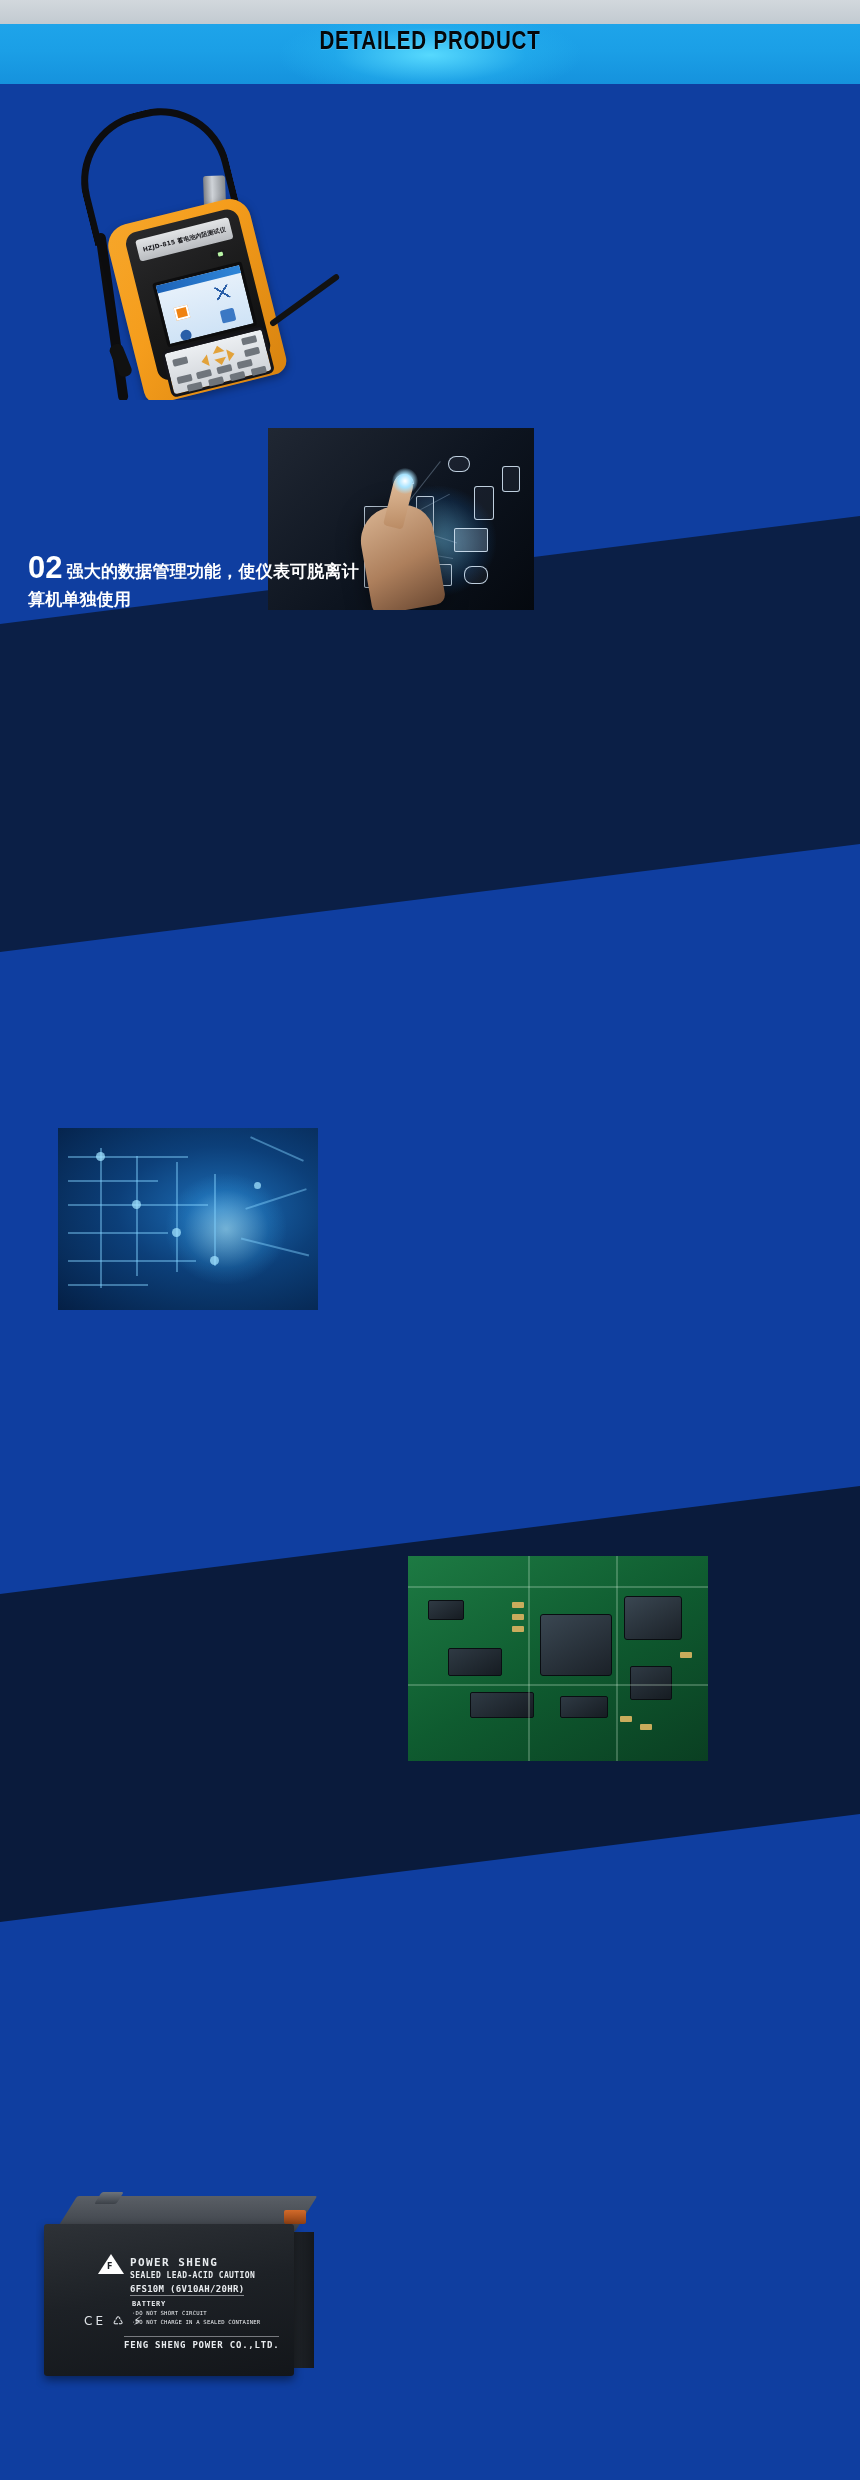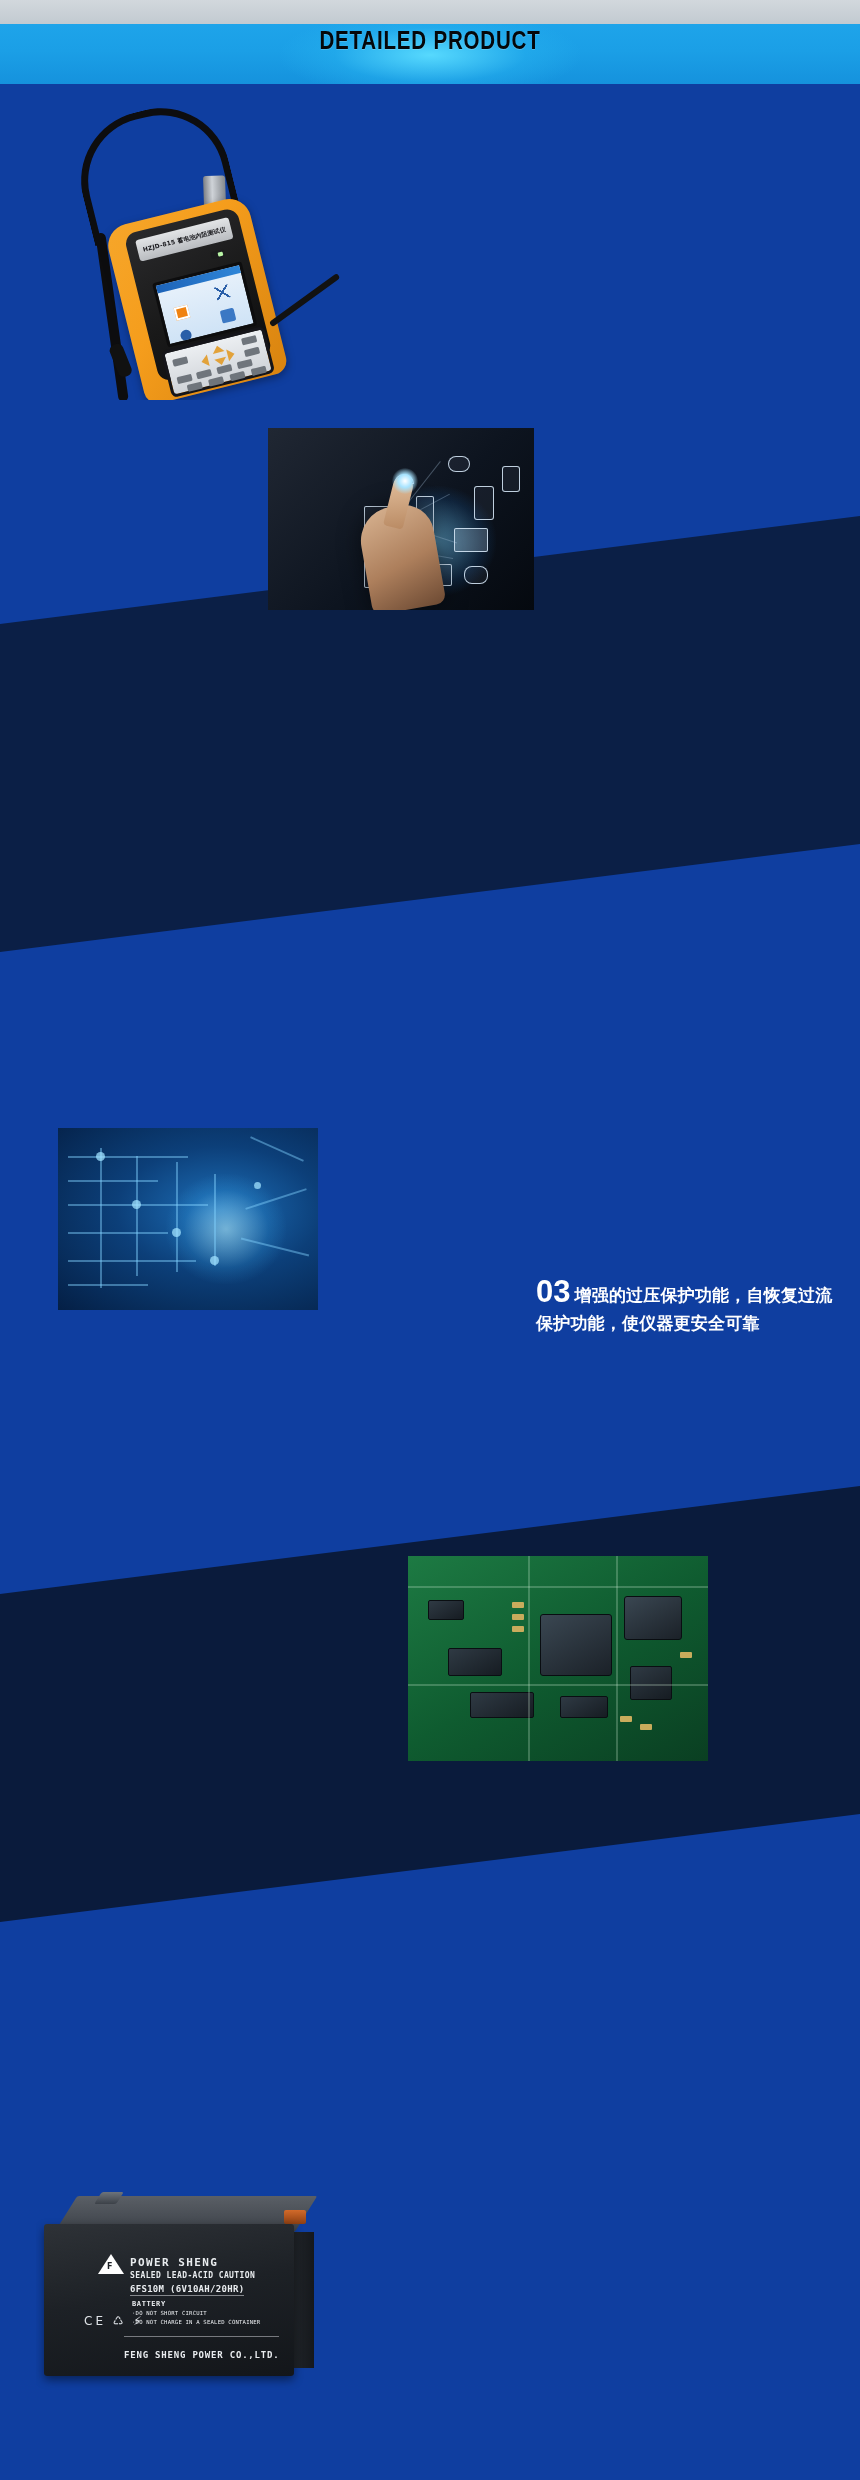--- a/index.html
+++ b/index.html
@@ -255,21 +255,21 @@
   }
   .bat-txt{ position:absolute; color:#e9ecef; font-family:"DejaVu Sans Mono","DejaVu Sans",monospace; }
   .bat-brand{ left:94px; top:66px; font-size:11px; font-weight:bold; letter-spacing:1.4px; }
   .bat-type{ left:94px; top:81px; font-size:8px; font-weight:bold; letter-spacing:.4px; }
   .bat-model{ left:94px; top:94px; font-size:9px; font-weight:bold; letter-spacing:.3px;
               border-bottom:1px solid rgba(235,238,241,.5); padding-bottom:1px; }
   .bat-caution{ left:96px; top:110px; font-size:7px; font-weight:bold; letter-spacing:.6px; }
   .bat-w1{ left:96px; top:120px; font-size:5.6px; letter-spacing:.2px; }
   .bat-w2{ left:96px; top:129px; font-size:5.6px; letter-spacing:.2px; }
   .bat-co{ left:88px; top:146px; font-size:9px; font-weight:bold; letter-spacing:.8px;
-           border-top:1px solid rgba(235,238,241,.45); padding-top:13px; }
+           border-top:1px solid rgba(235,238,241,.45); padding-top:3px; }
   .bat-marks{ position:absolute; left:48px; top:124px; font-size:12px; color:#dfe3e7;
               letter-spacing:3px; font-family:"DejaVu Sans",sans-serif; }
 </style>
 </head>
 <body>
 
 <div class="page">
 
   <div class="top-strip"></div>
 
@@ -342,20 +342,23 @@
     <div class="tline" style="left:132px;top:92px;  width:56px; transform:rotate(-28deg);"></div>
     <div class="tline" style="left:132px;top:96px;  width:60px; transform:rotate(18deg);"></div>
     <div class="tline" style="left:140px;top:74px;  width:52px; transform:rotate(-52deg);"></div>
     <div class="tline" style="left:128px;top:120px; width:58px; transform:rotate(10deg);"></div>
 
     <div class="hand"></div>
     <div class="finger"></div>
     <div class="touchdot"></div>
   </div>
 
+  <div class="feature left" style="left:28px; top:548px; width:340px;">
+    <span class="num">02</span><span class="txt">强大的数据管理功能，使仪表可脱离计算机单独使用</span>
+  </div>
 
   <div class="photo ph3">
     <div class="cglow"></div>
     <div class="trace" style="left:10px; top:28px; width:120px;height:2px;"></div>
     <div class="trace" style="left:10px; top:52px; width:90px; height:2px;"></div>
     <div class="trace" style="left:10px; top:76px; width:140px;height:2px;"></div>
     <div class="trace" style="left:10px; top:104px;width:100px;height:2px;"></div>
     <div class="trace" style="left:10px; top:132px;width:128px;height:2px;"></div>
     <div class="trace" style="left:10px; top:156px;width:80px; height:2px;"></div>
     <div class="trace" style="left:42px; top:20px; width:2px;  height:140px;"></div>
@@ -365,23 +368,20 @@
     <div class="trace" style="left:190px;top:20px; width:58px; height:2px;transform:rotate(24deg);"></div>
     <div class="trace" style="left:186px;top:70px; width:64px; height:2px;transform:rotate(-18deg);"></div>
     <div class="trace" style="left:182px;top:118px;width:70px; height:2px;transform:rotate(14deg);"></div>
     <div class="pad" style="left:38px; top:24px; width:9px;height:9px;"></div>
     <div class="pad" style="left:74px; top:72px; width:9px;height:9px;"></div>
     <div class="pad" style="left:114px;top:100px;width:9px;height:9px;"></div>
     <div class="pad" style="left:152px;top:128px;width:9px;height:9px;"></div>
     <div class="pad" style="left:196px;top:54px; width:7px;height:7px;"></div>
   </div>
 
-  <div class="feature right" style="left:536px; top:1272px; width:300px;">
-    <span class="num">03</span><span class="txt">增强的过压保护功能，自恢复过流保护功能，使仪器更安全可靠</span>
-  </div>
 
   <div class="photo ph4">
     <div class="chipbig" style="left:132px;top:58px;  width:72px;height:62px;"></div>
     <div class="chipbig" style="left:216px;top:40px;  width:58px;height:44px;"></div>
     <div class="chip" style="left:40px; top:92px;  width:54px;height:28px;"></div>
     <div class="chip" style="left:62px; top:136px; width:64px;height:26px;"></div>
     <div class="chip" style="left:152px;top:140px; width:48px;height:22px;"></div>
     <div class="chip" style="left:222px;top:110px; width:42px;height:34px;"></div>
     <div class="chip" style="left:20px; top:44px;  width:36px;height:20px;"></div>
     <div class="smd" style="left:104px;top:46px; width:12px;height:6px;"></div>

